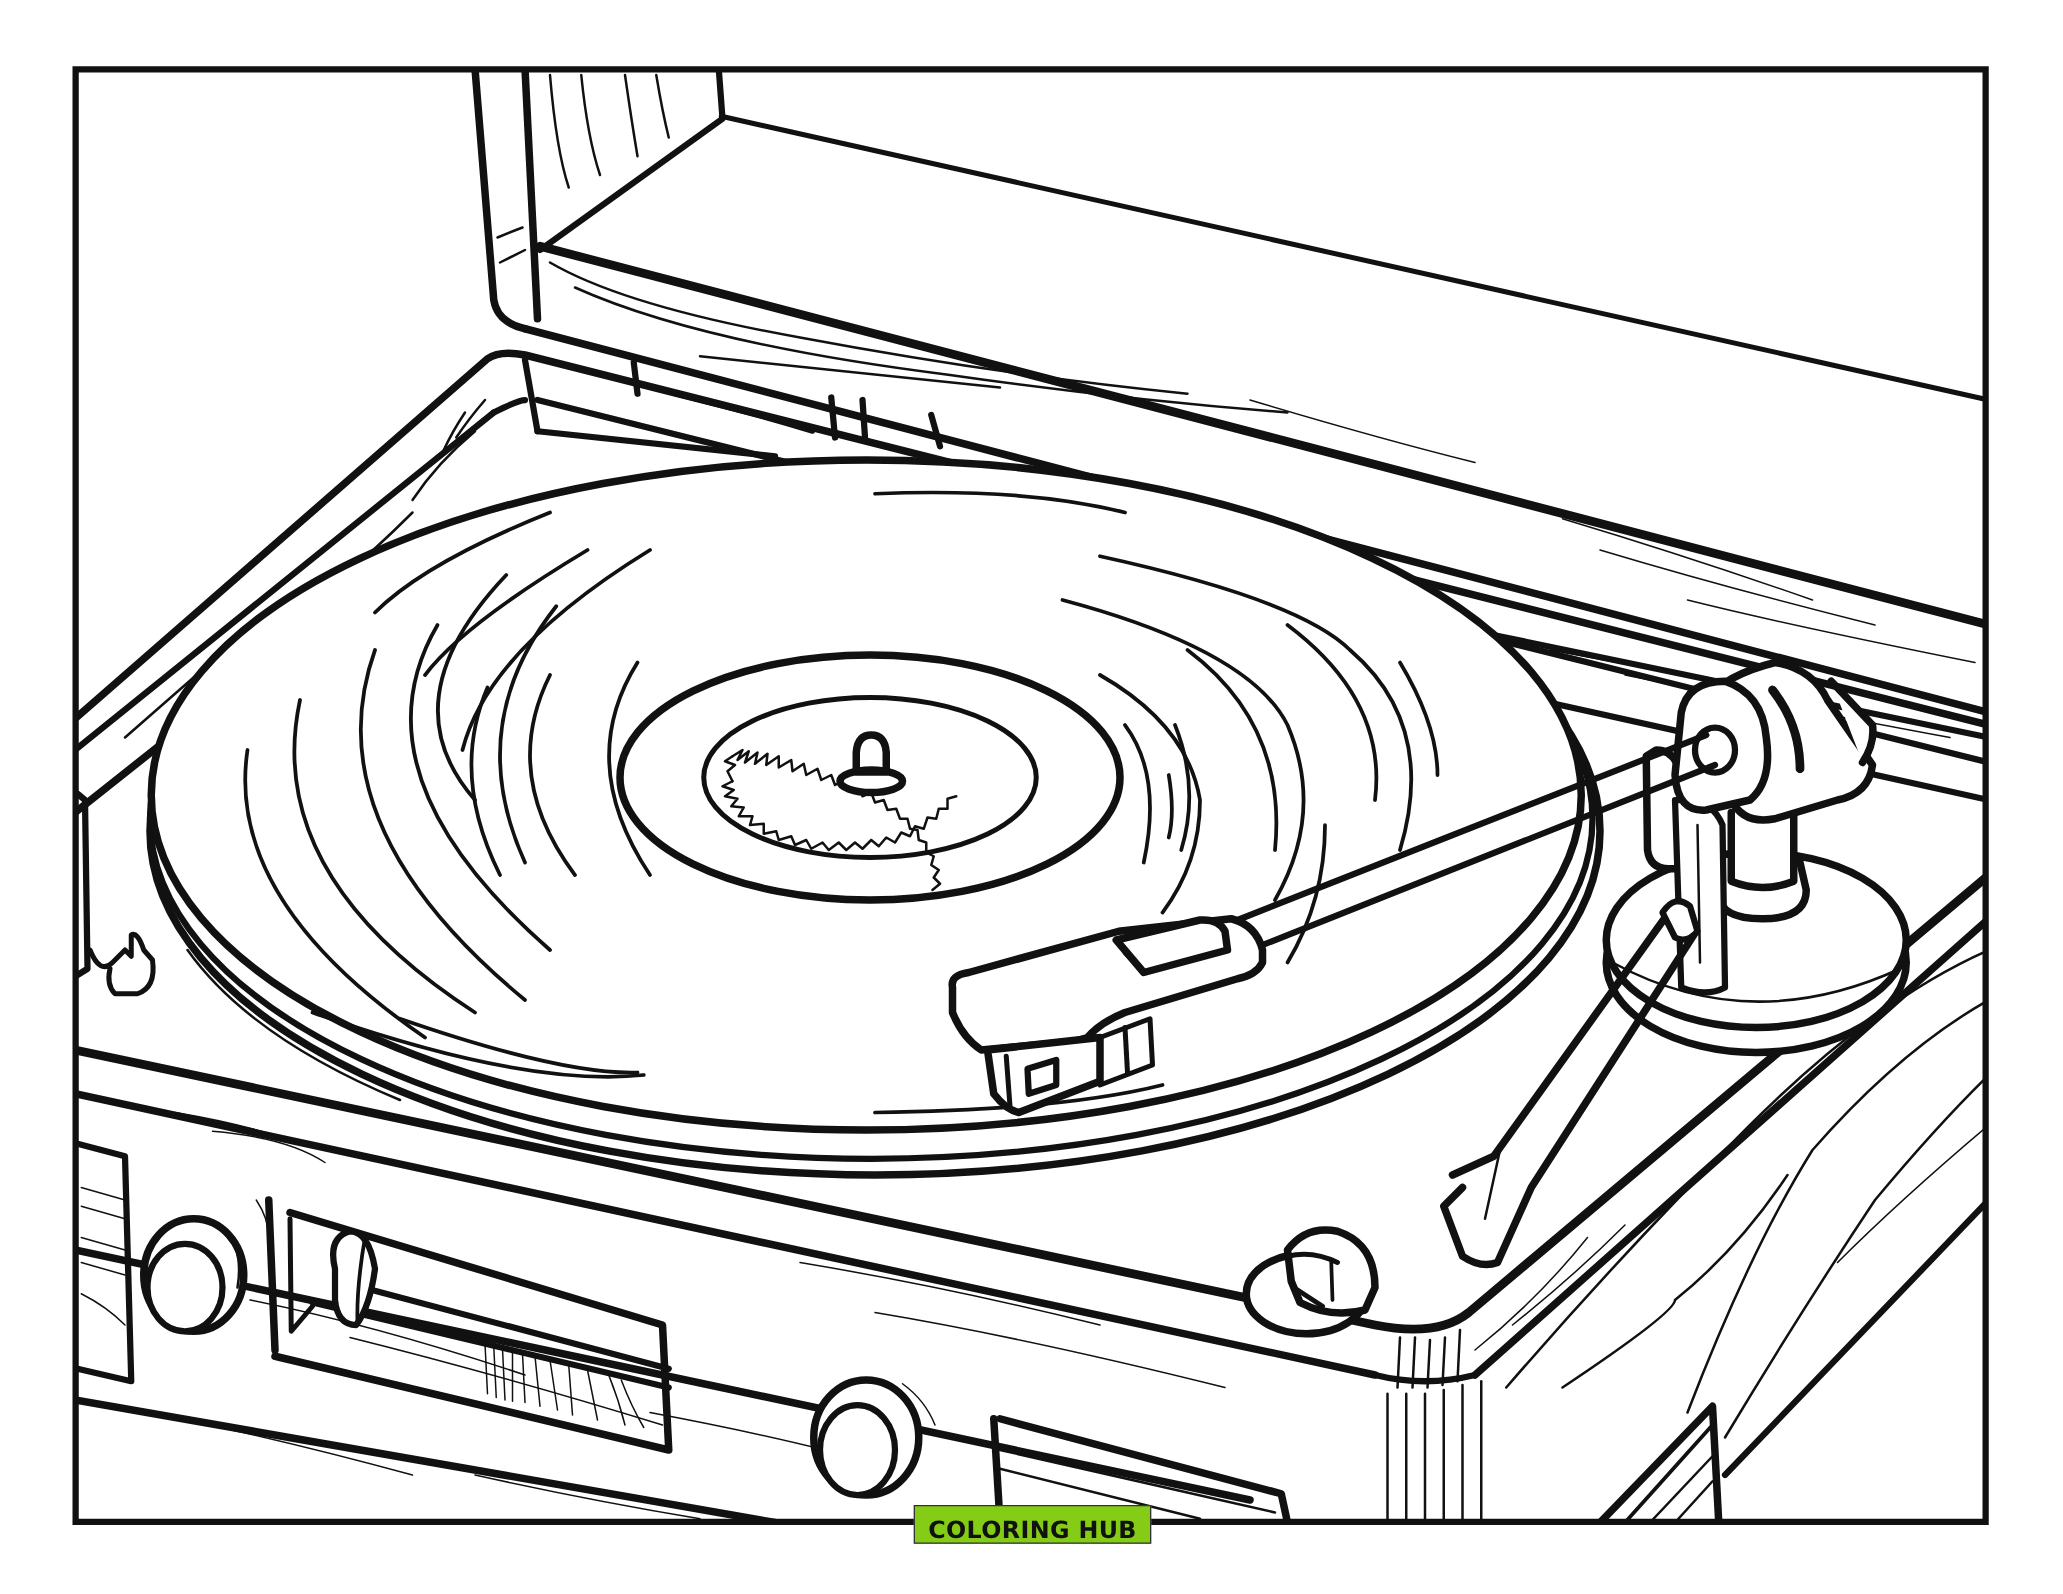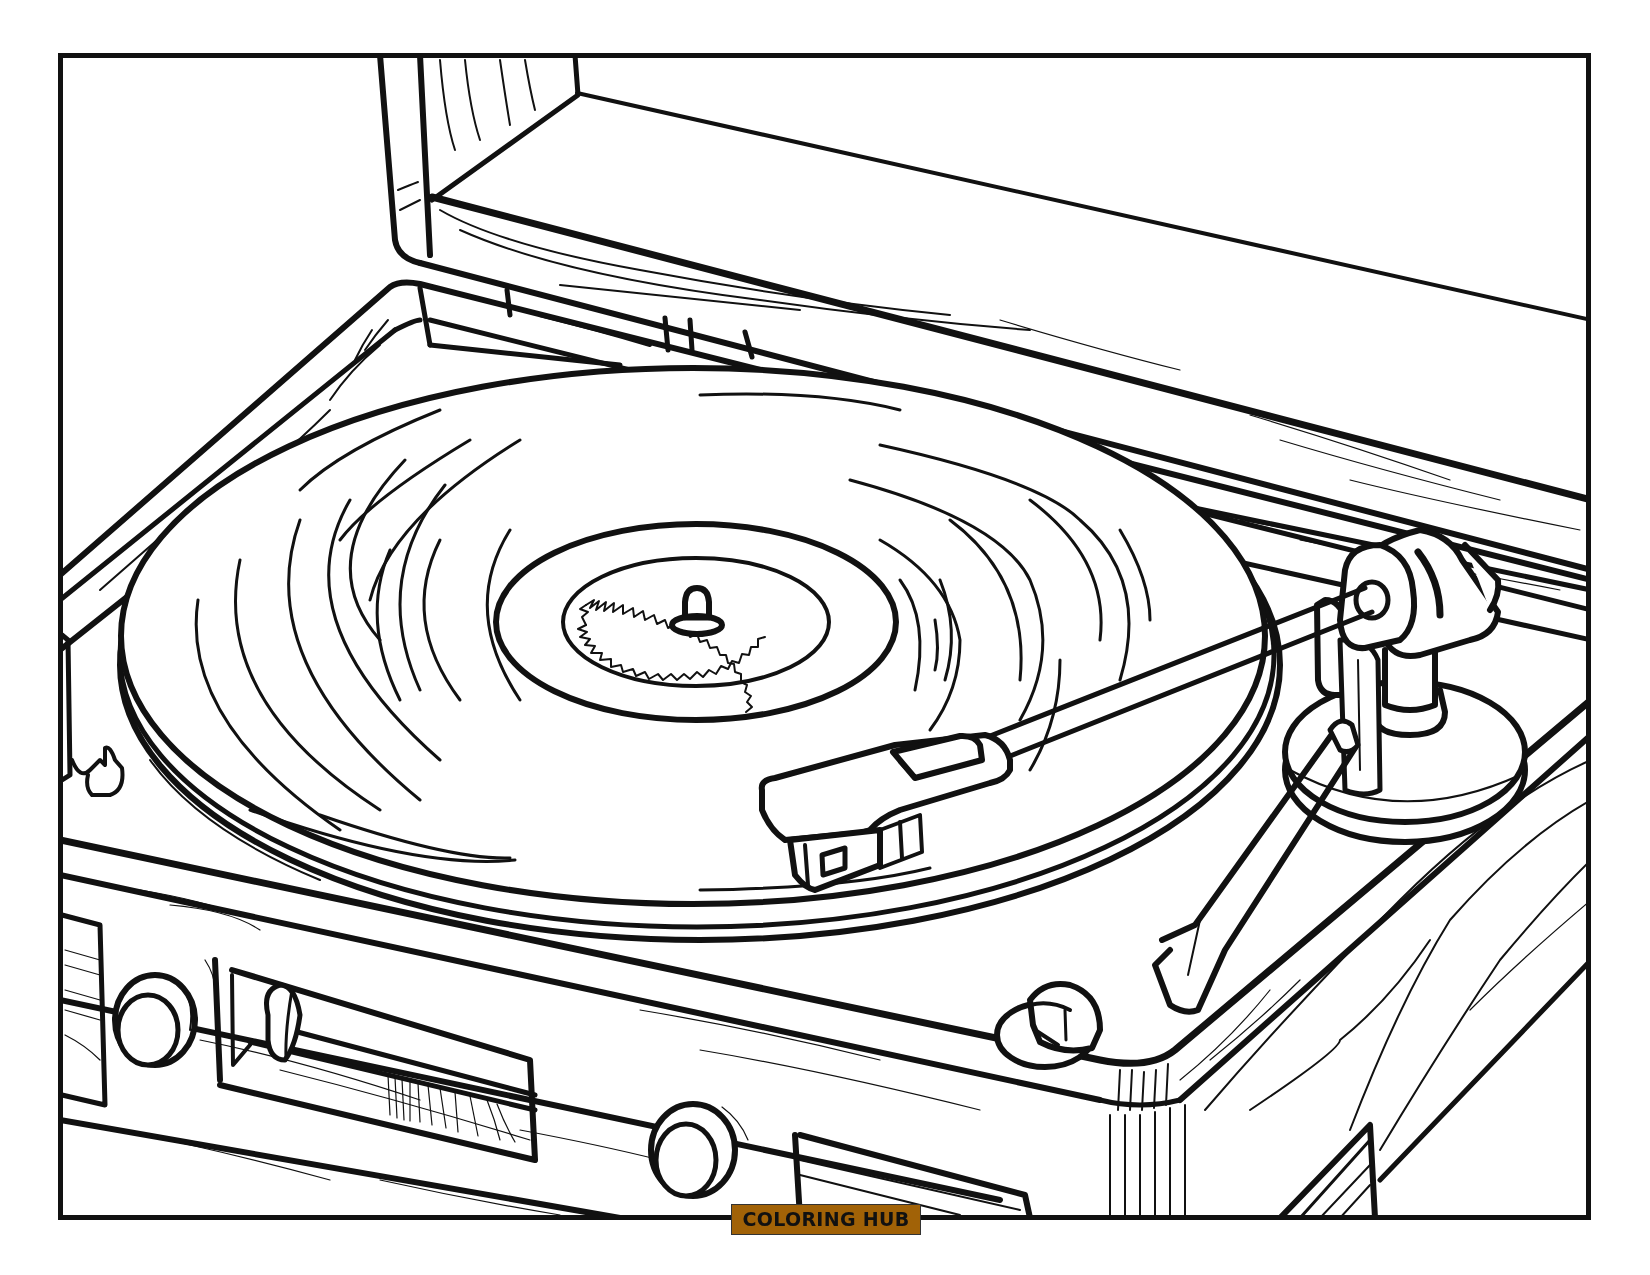--- a/index.html
+++ b/index.html
@@ -31,24 +31,24 @@
       width: 1533px; height: 1167px;
       box-sizing: border-box;
       border: 5px solid #111111;
       pointer-events: none;
     }
     .brand-badge {
       position: absolute;
       left: 731px; top: 1204px;
       width: 190px; height: 31px;
       box-sizing: border-box;
-      background: #a16207;
+      background: #84cc16;
       border: 1.5px solid #333333;
       display: flex;
-      align-items: center;
+      align-items: flex-end;
       justify-content: center;
     }
     .brand-badge span {
       font-family: "DejaVu Sans", sans-serif;
       font-weight: bold;
       font-size: 19px;
       letter-spacing: 0.3px;
       color: #111111;
       line-height: 1;
     }

